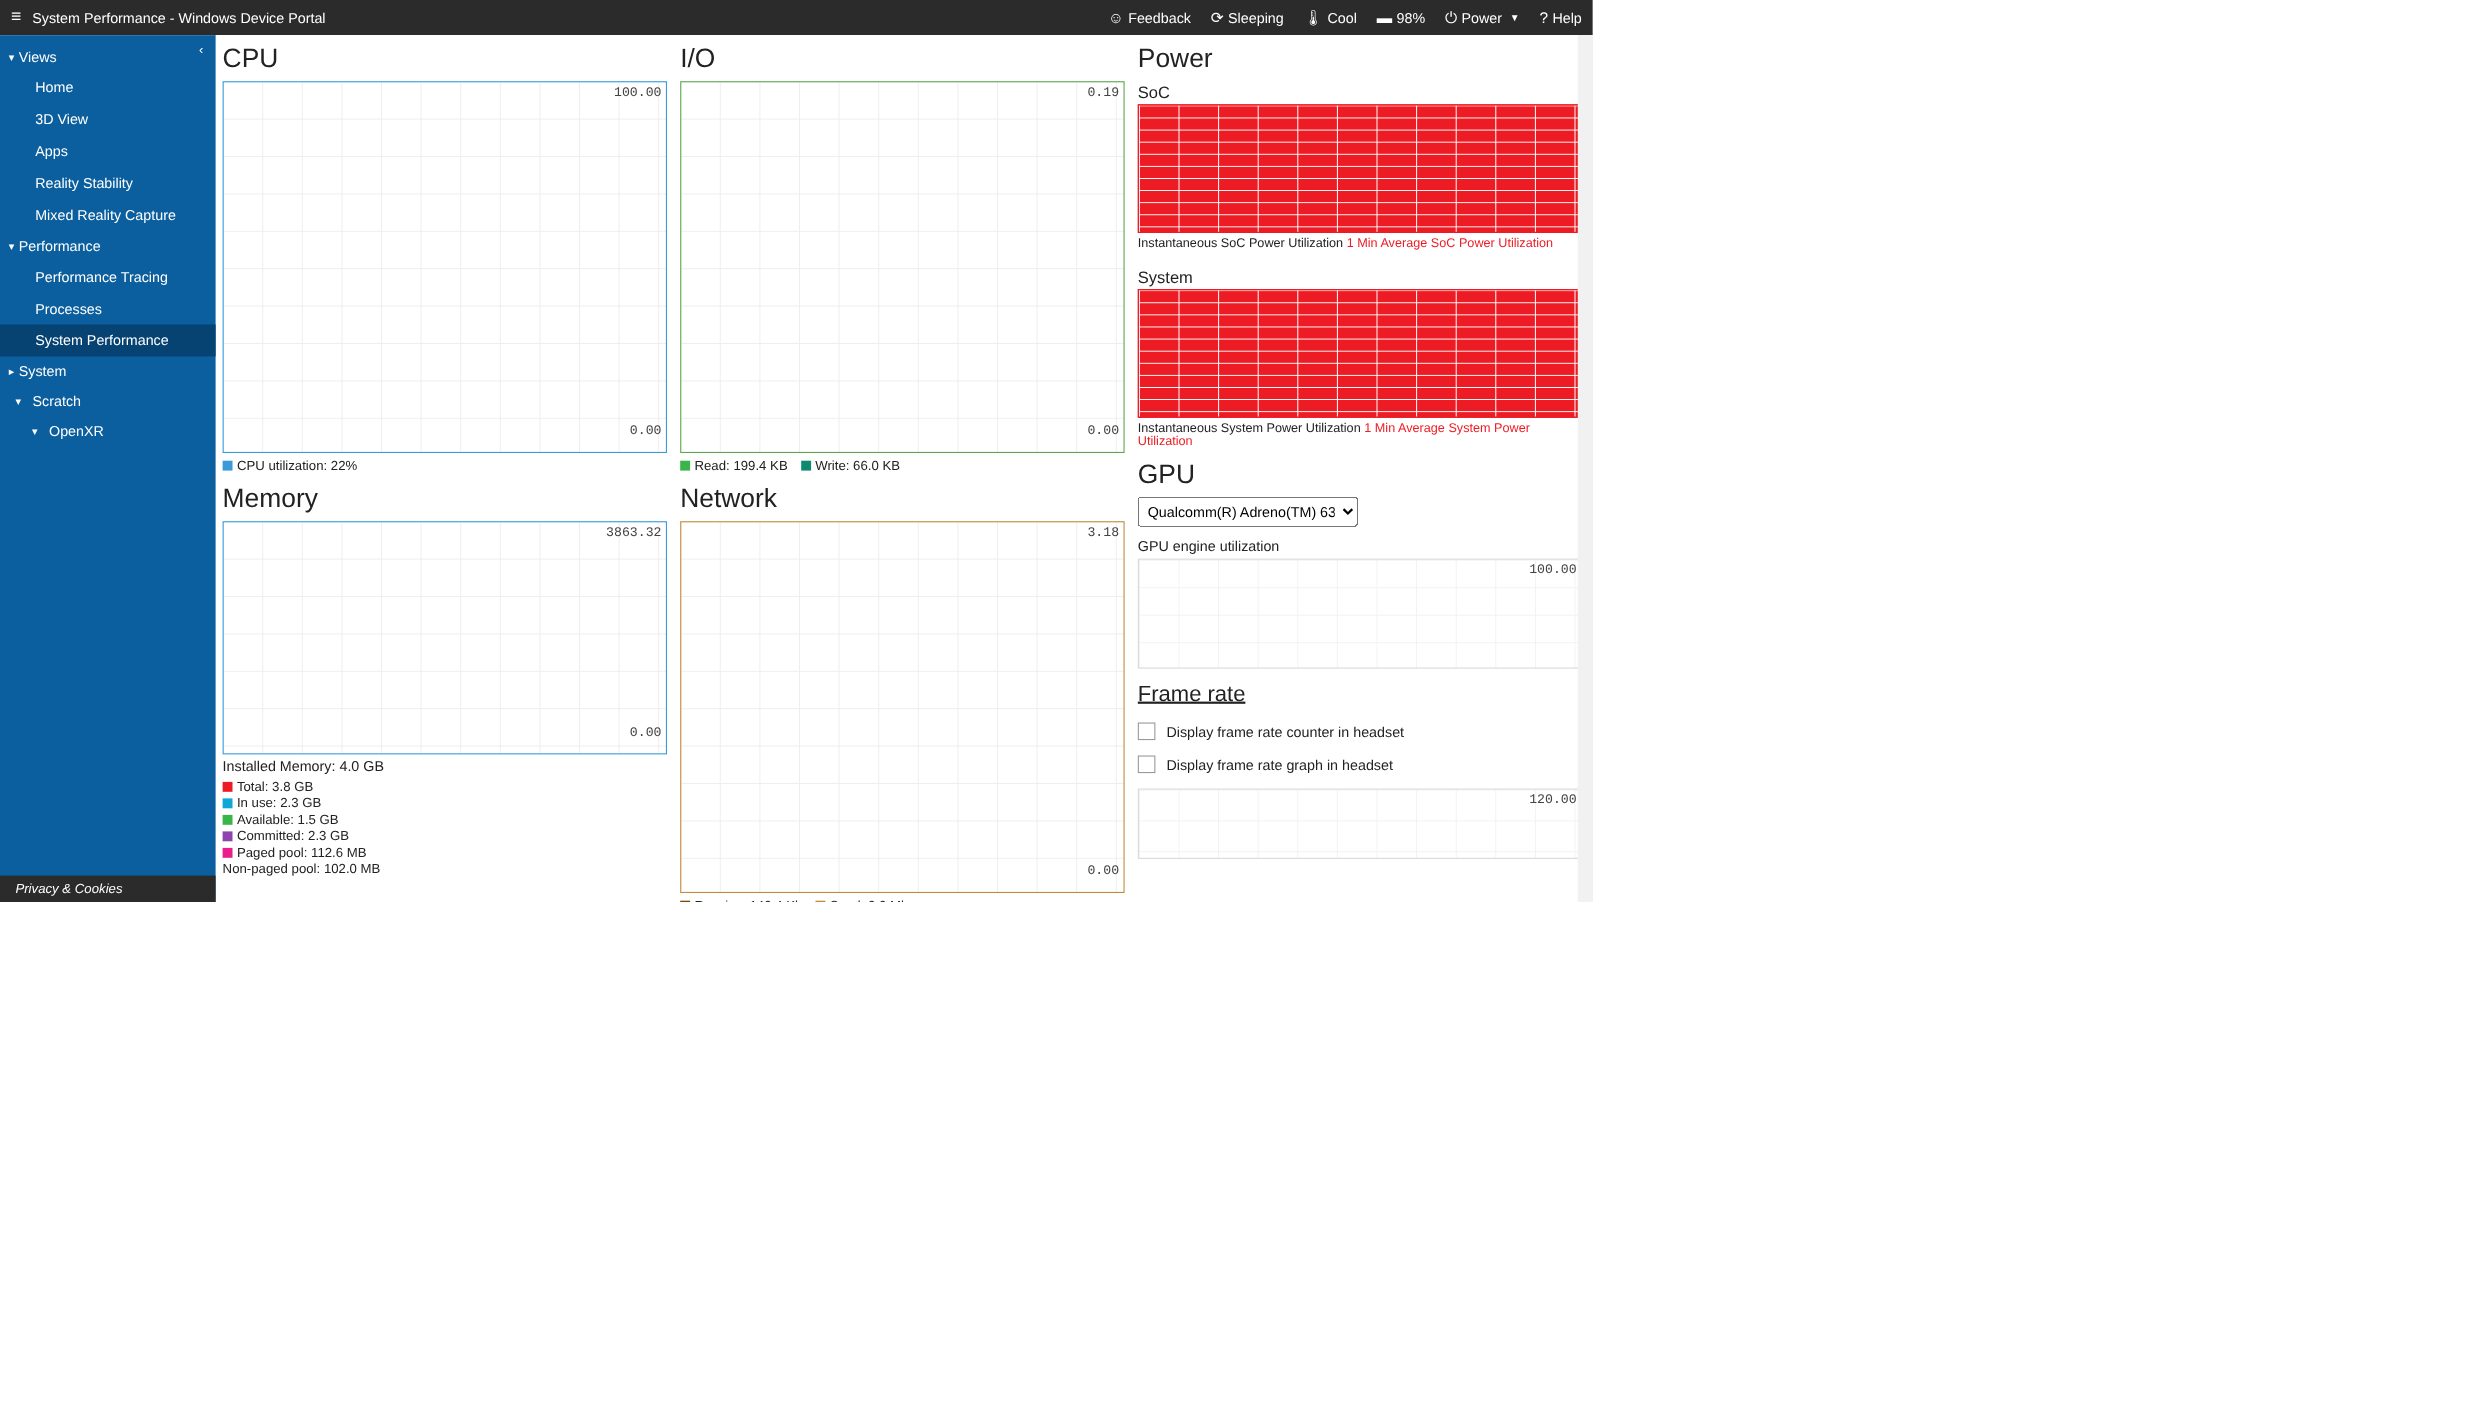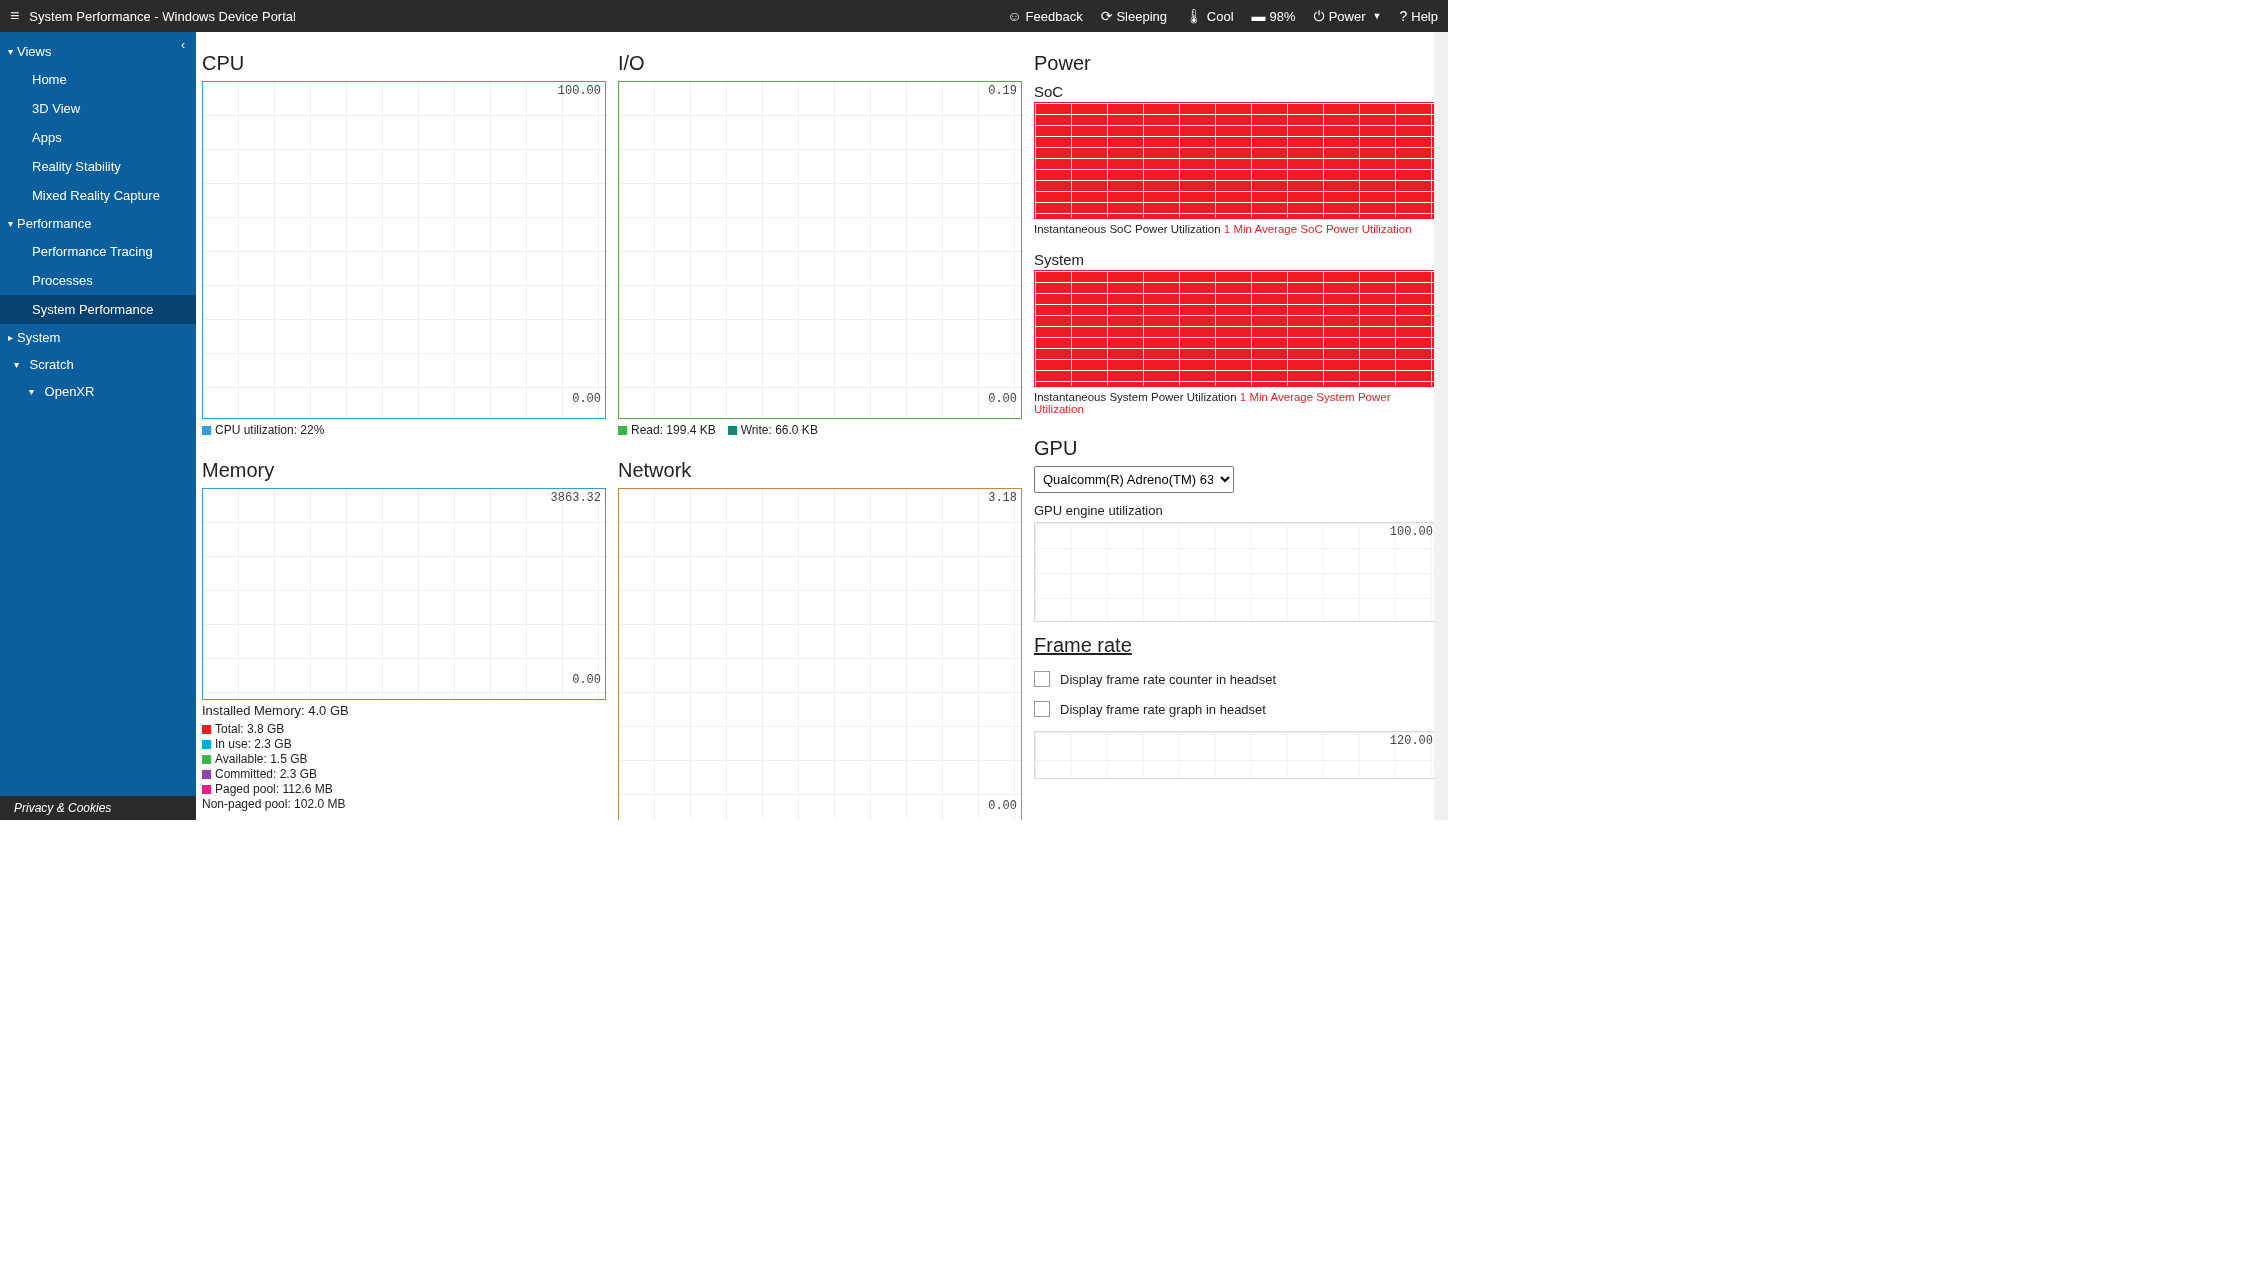--- a/index.html
+++ b/index.html
@@ -107,23 +107,23 @@
 }
 .col {
   flex: 1;
   min-width: 0;
   display: flex;
   flex-direction: column;
   gap: 0;
 }
 .panel { border-radius: 0; }
 .panel-title {
-  font-size: 20px;
+  font-size: 24px;
   font-weight: 400;
-  margin: 16px 0 6px 0;
+  margin: 4px 0 6px 0;
 }
 .chart-box {
   position: relative;
   border: 1px solid;
   height: 338px;
   background-image:
     linear-gradient(to right, #eee 1px, transparent 1px),
     linear-gradient(to bottom, #eee 1px, transparent 1px);
   background-size: 36px 34px;
   background-position: -1px -1px;
@@ -199,21 +199,21 @@
 .checkrow input[type="checkbox"] {
   width: 16px; height: 16px;
   appearance: none;
   border: 1px solid #999;
   background: #fff;
   cursor: pointer;
 }
 .fr-chart {
   margin-top: 14px;
   border: 1px solid #d9d9d9;
-  height: 48px;
+  height: 64px;
   background-image:
     linear-gradient(to right, #f2f2f2 1px, transparent 1px),
     linear-gradient(to bottom, #f2f2f2 1px, transparent 1px);
   background-size: 36px 28px;
   position: relative;
 }
 .fr-chart .max { position: absolute; right: 4px; top: 2px; font-family: "Courier New", monospace; font-size: 12px; color: #444; }
 .right-scroll {
   position: absolute;
   top: 0;

